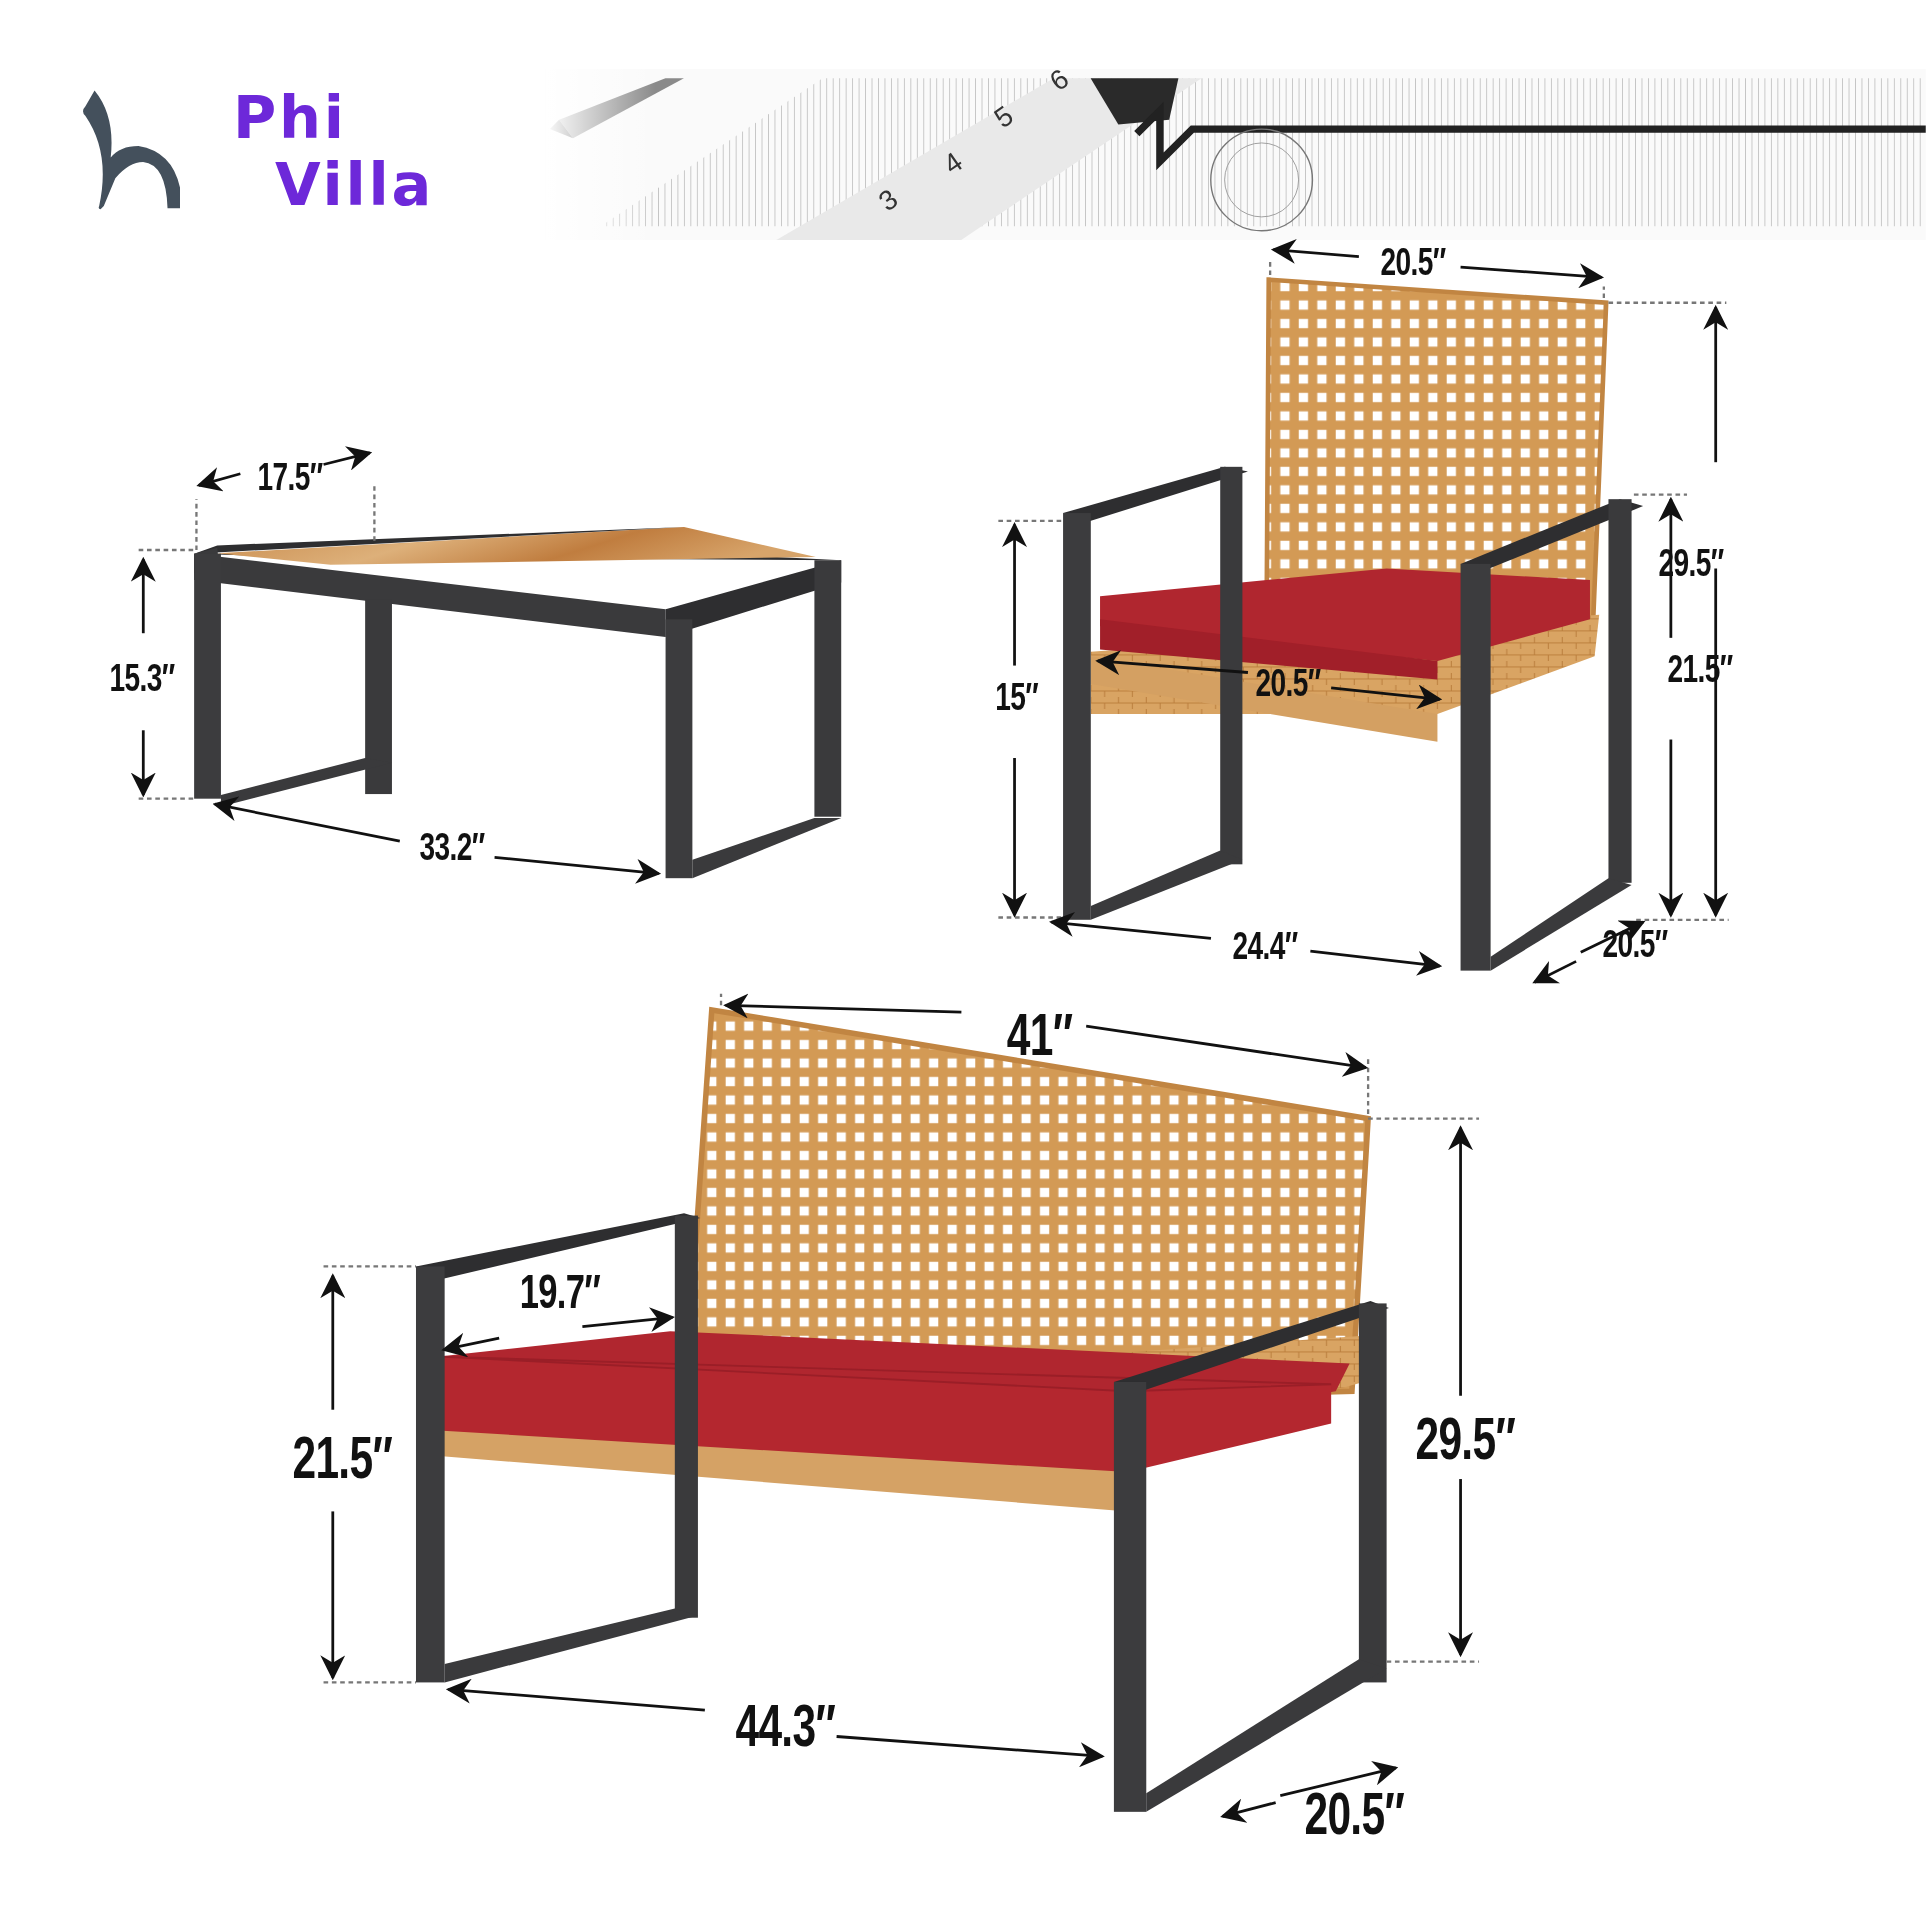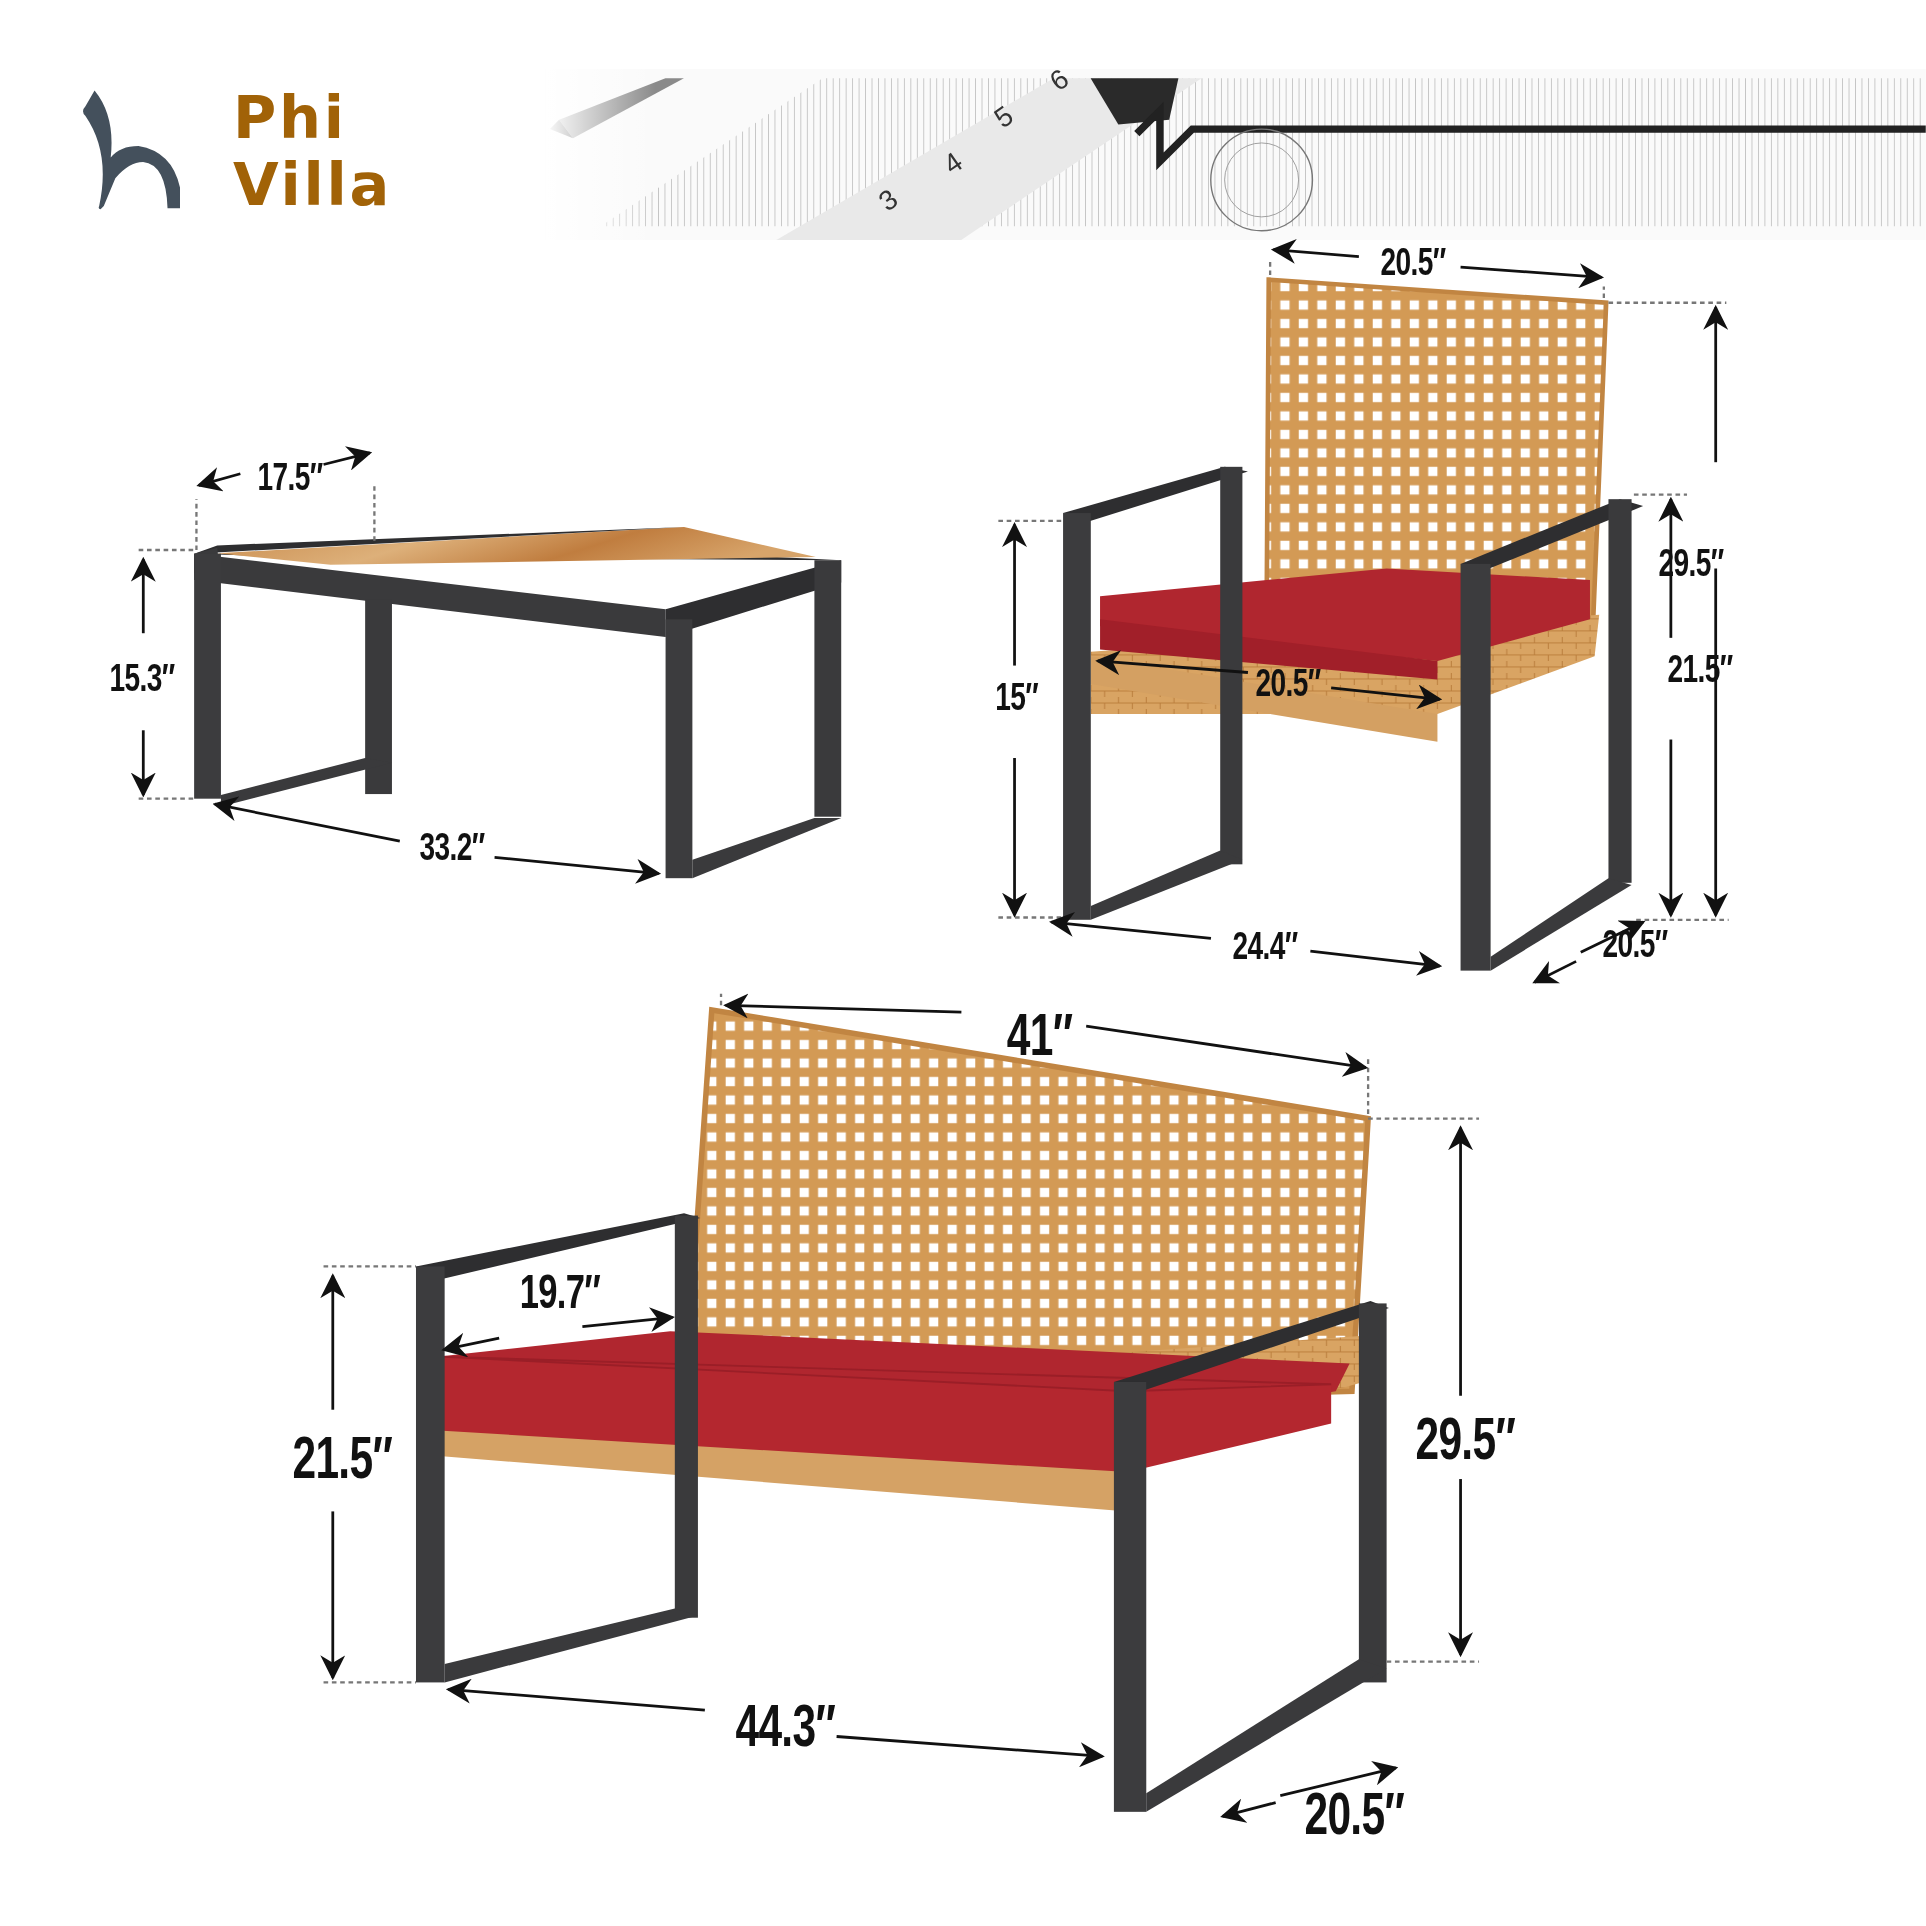--- a/index.html
+++ b/index.html
@@ -1,21 +1,21 @@
 <!DOCTYPE html>
 <html style="font-size:7.4px"><head>
 <meta charset="utf-8">
 <style>
   html,body{margin:0;padding:0;background:#ffffff;}
   body{width:1926px;height:1926px;position:relative;overflow:hidden;font-family:"Liberation Sans",sans-serif;}
   .abs{position:absolute;}
   .logo{left:83px;top:88px;width:351px;height:139px;}
   .logo-mark{position:absolute;left:0;top:0;width:97px;height:125px;}
-  .logo-text{position:absolute;left:150px;top:0;color:#a16207;font-family:"DejaVu Sans",sans-serif;font-weight:bold;font-size:59px;line-height:59px;letter-spacing:2.8px;}
-  .logo-text .l2{display:block;margin-top:8.3px;}
+  .logo-text{position:absolute;left:150px;top:0;color:#6d28d9;font-family:"DejaVu Sans",sans-serif;font-weight:bold;font-size:59px;line-height:59px;letter-spacing:2.8px;}
+  .logo-text .l2{display:block;margin-top:8.3px;margin-left:42px;}
   .banner{left:545px;top:69px;width:1381px;height:171px;}
   .stage{left:0;top:0;width:1926px;height:1926px;}
   .dim{position:absolute;font-family:"Liberation Sans",sans-serif;font-weight:bold;color:#111;transform-origin:center center;white-space:nowrap;letter-spacing:-0.9px;transform:scaleX(0.72);}
   .dim.s{font-size:39px;}
   .dim.m{font-size:48px;}
   .dim.l{font-size:59px;}
 </style>
 </head>
 <body>
 

